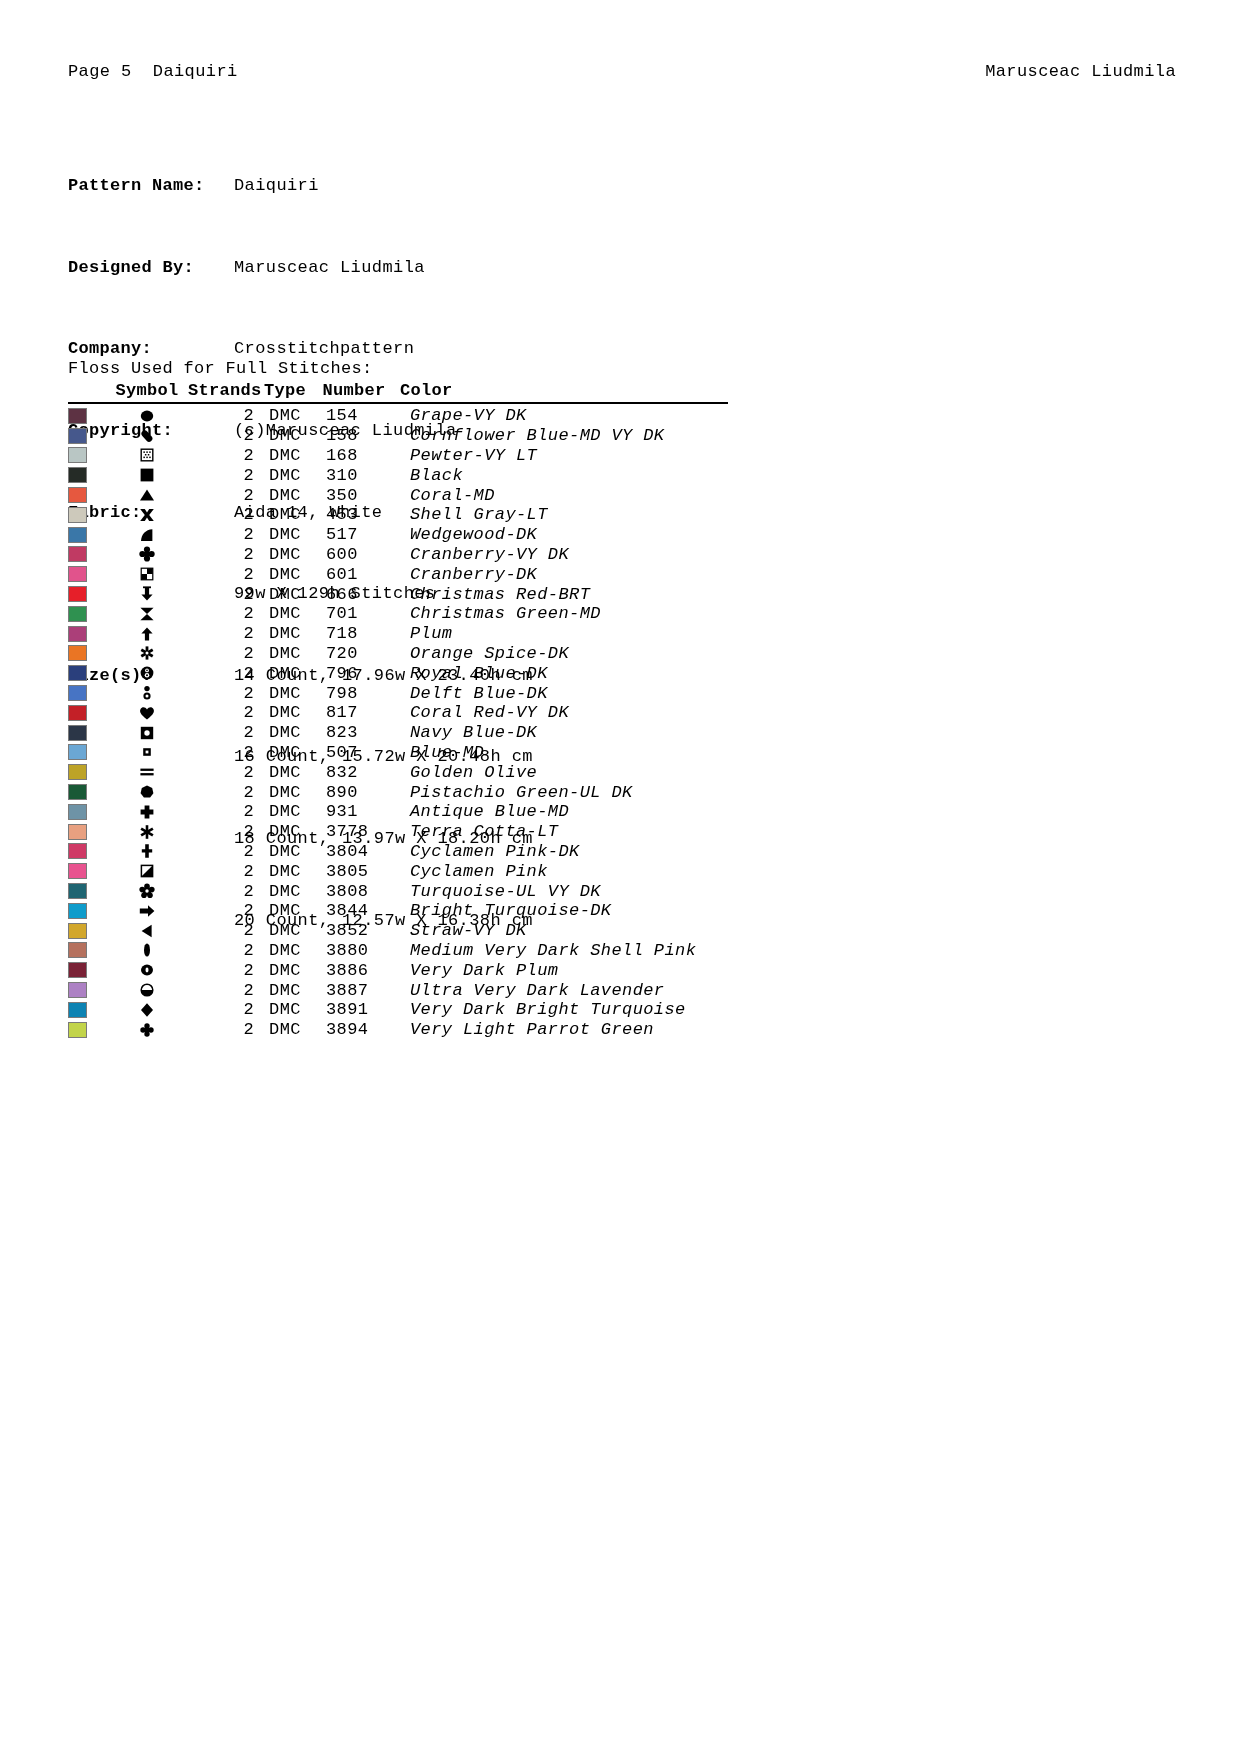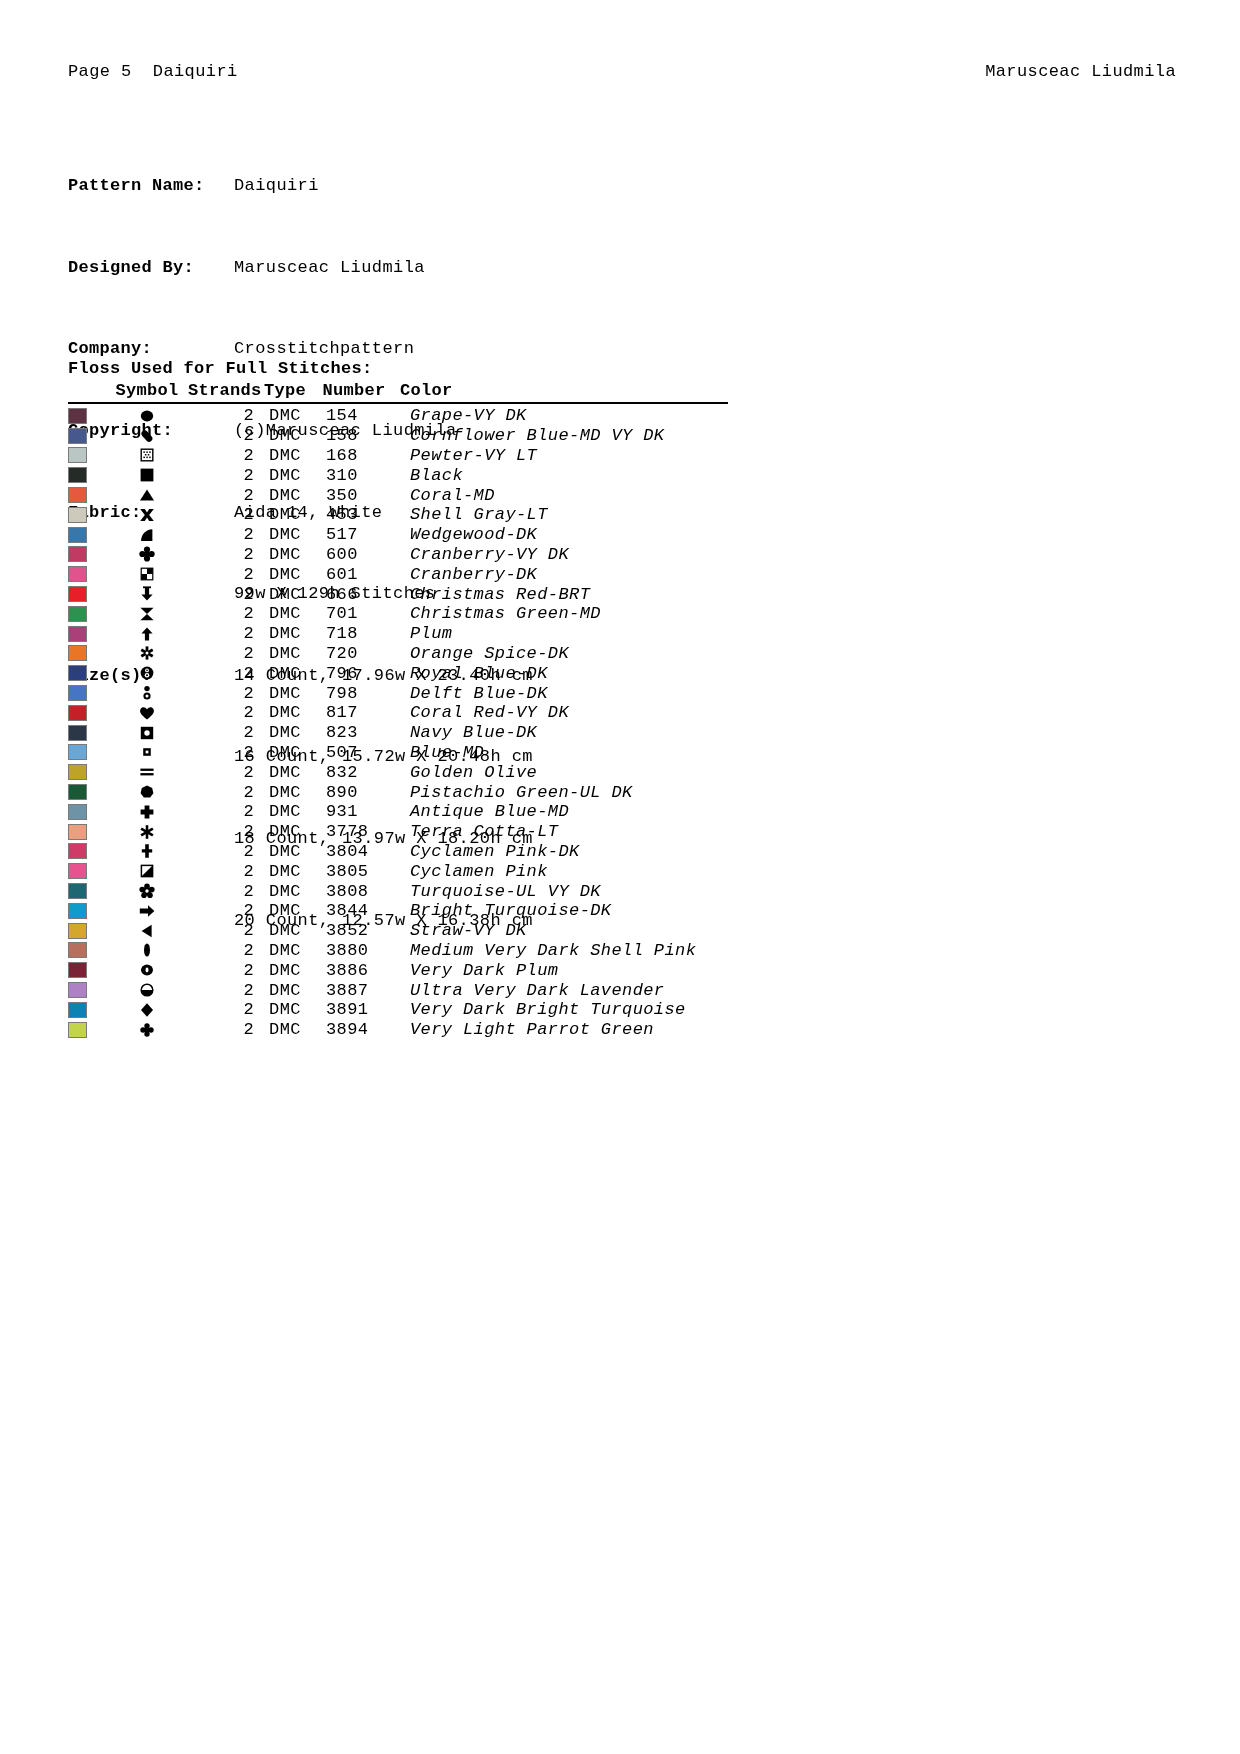--- a/index.html
+++ b/index.html
@@ -67,21 +67,21 @@
   }
   .size-count { width: 108px; flex: 0 0 108px; }
   .size-dims  { }
 
   
   .floss-title {
     position: absolute;
     left: 68px;
     top: 359px;
     font-size: 17px;
-    font-weight: bold;
+    font-weight: normal;
     letter-spacing: 0.3px;
     white-space: pre;
   }
 
   .floss-table {
     position: absolute;
     left: 68px;
     top: 380px;
     width: 700px;
     font-size: 17px;

